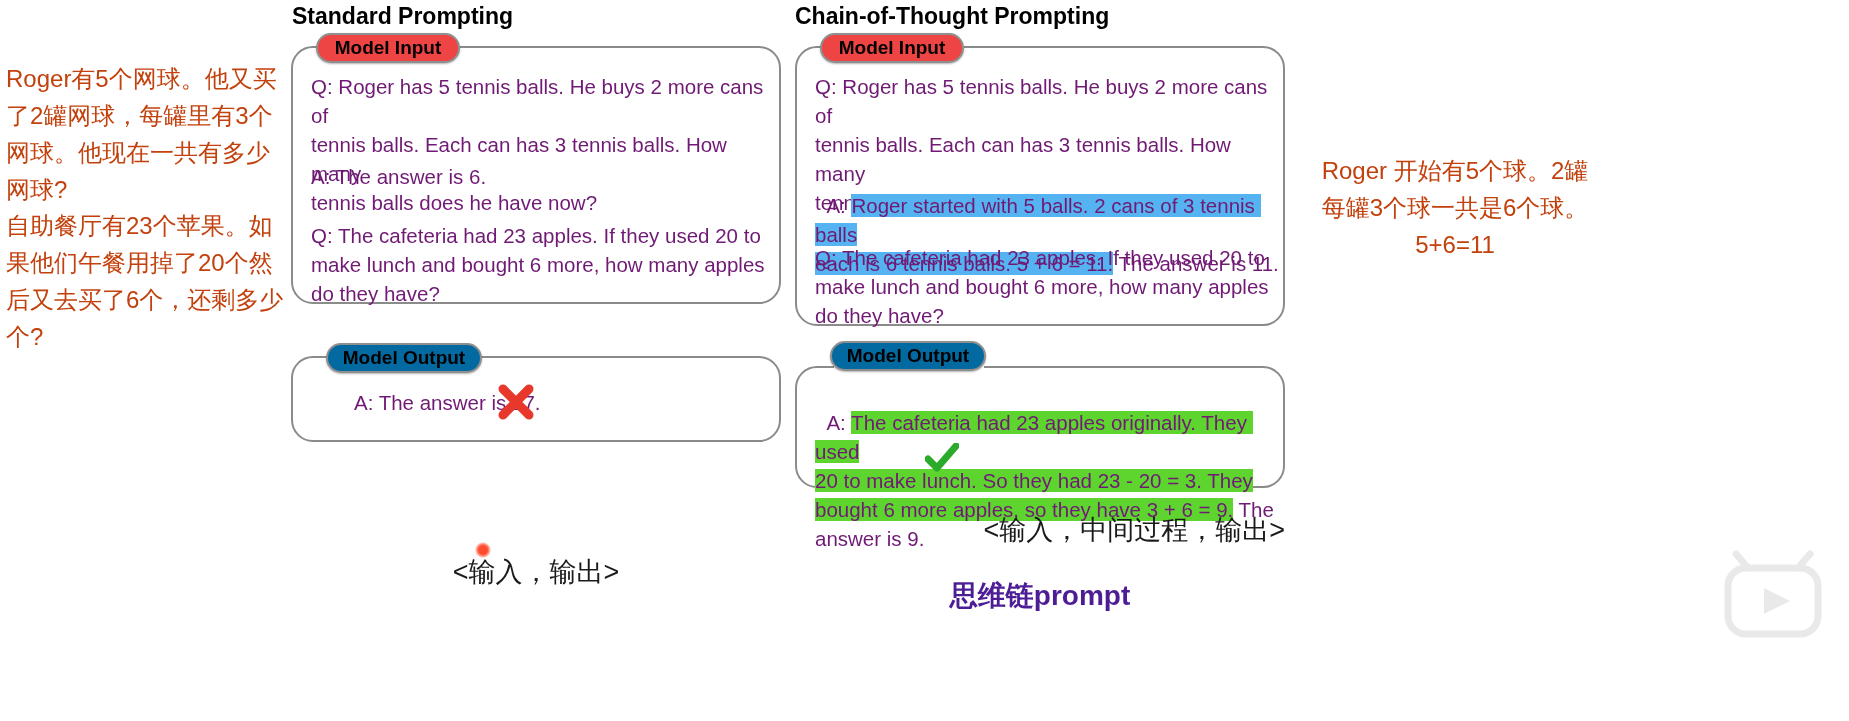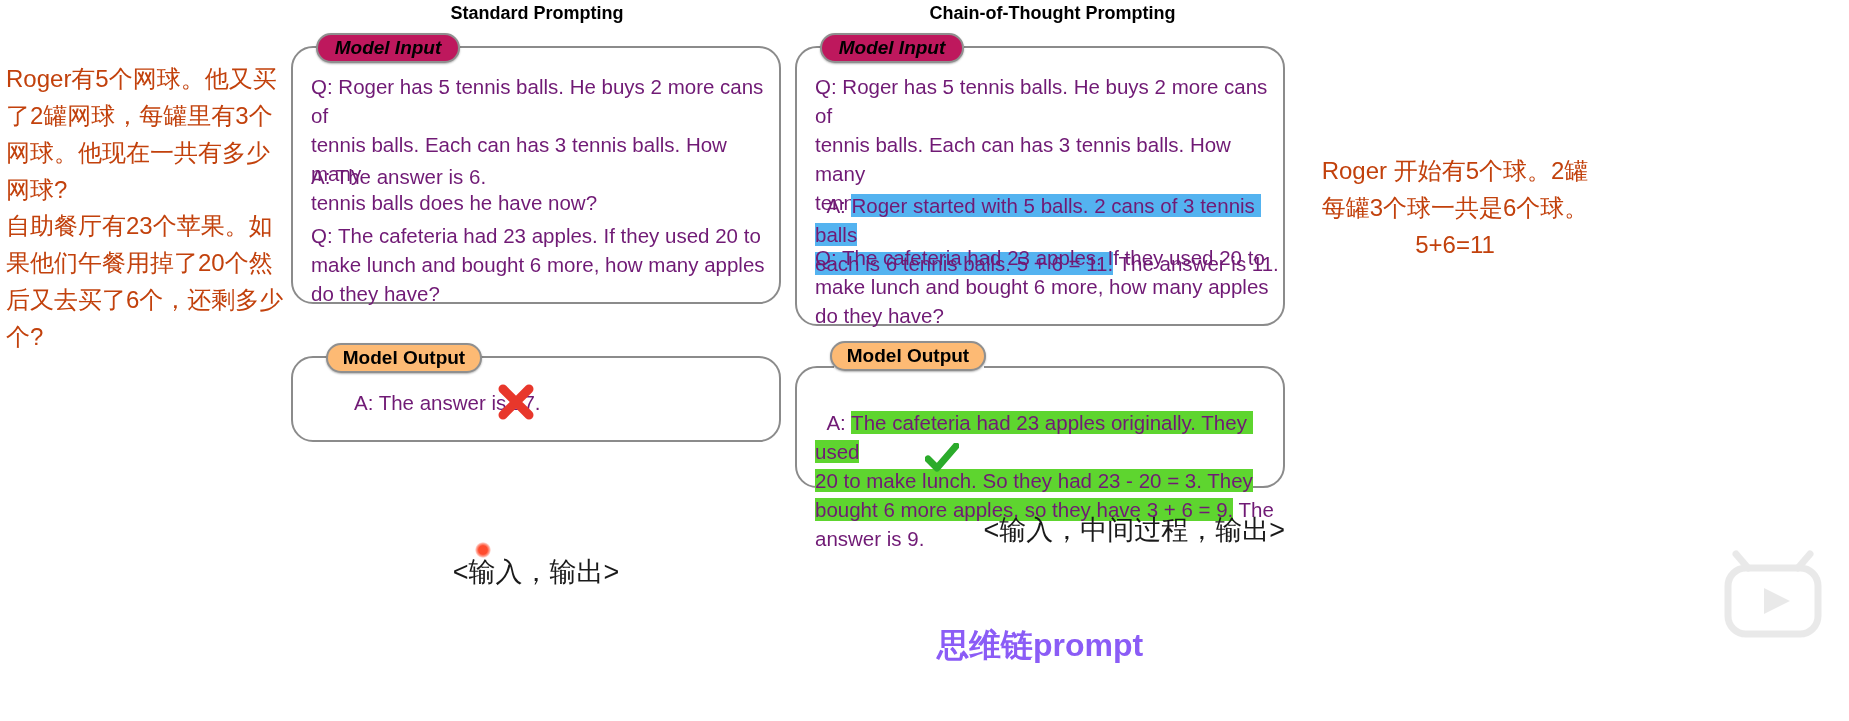--- a/index.html
+++ b/index.html
@@ -7,22 +7,22 @@
     width:1849px;height:721px;
     background:#ffffff;
     font-family:"Liberation Sans","DejaVu Sans",sans-serif;
     position:relative;overflow:hidden;
     -webkit-font-smoothing:antialiased;
   }
   .abs{position:absolute;}
 
   
   .col-title{
-    font-weight:bold;font-size:18px;color:#000;
-    text-align:center;white-space:nowrap;
+    font-weight:bold;font-size:23px;color:#000;
+    text-align:left;white-space:nowrap;
   }
 
   
   .panel{
     border:2px solid #8b8b8b;
     border-radius:22px;
     background:#fff;
     box-sizing:border-box;
   }
 
@@ -31,22 +31,22 @@
     position:absolute;
     border-radius:18px;
     border:2px solid #8f8f8f;
     font-weight:bold;font-size:19px;
     color:#000;
     display:flex;align-items:center;justify-content:center;
     box-sizing:border-box;
     box-shadow:0 1px 2px rgba(0,0,0,.30);
     z-index:5;
   }
-  .pill.blue{background:#be185d;font-style:italic;}
-  .pill.green{background:#fdba74;}
+  .pill.blue{background:#ef4444;}
+  .pill.green{background:#0369a1;}
 
   
   .pill-mask{
     position:absolute;background:#fff;height:4px;z-index:4;
   }
 
   
   .ptext{
     position:absolute;
     font-size:20.5px;
@@ -60,25 +60,24 @@
   
   .cn{
     position:absolute;
     color:#c2410c;
     font-size:24px;
     line-height:37px;
     white-space:pre-wrap;
   }
   .cn-bottom{
     position:absolute;
-    color:#8b5cf6;
-    font-size:32px;
+    color:#4c1d95;
+    font-size:28px;
     font-weight:bold;
     white-space:nowrap;
-    margin-top:47px;
   }
 
   
   .caption{
     position:absolute;
     font-size:27px;
     color:#1a1a1a;
     white-space:nowrap;
   }
 

